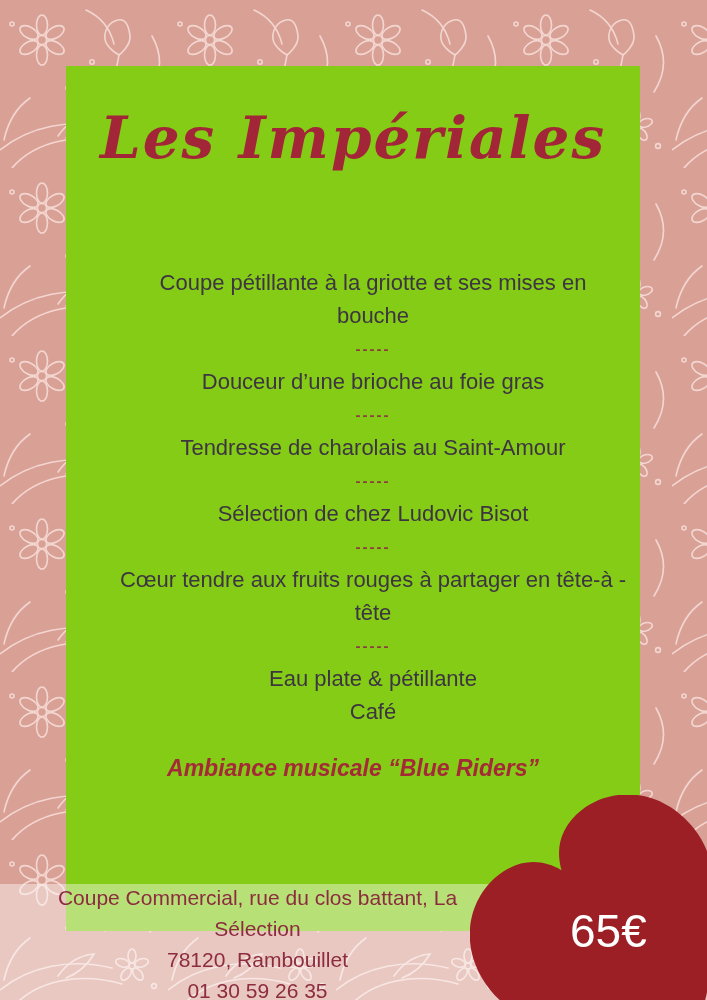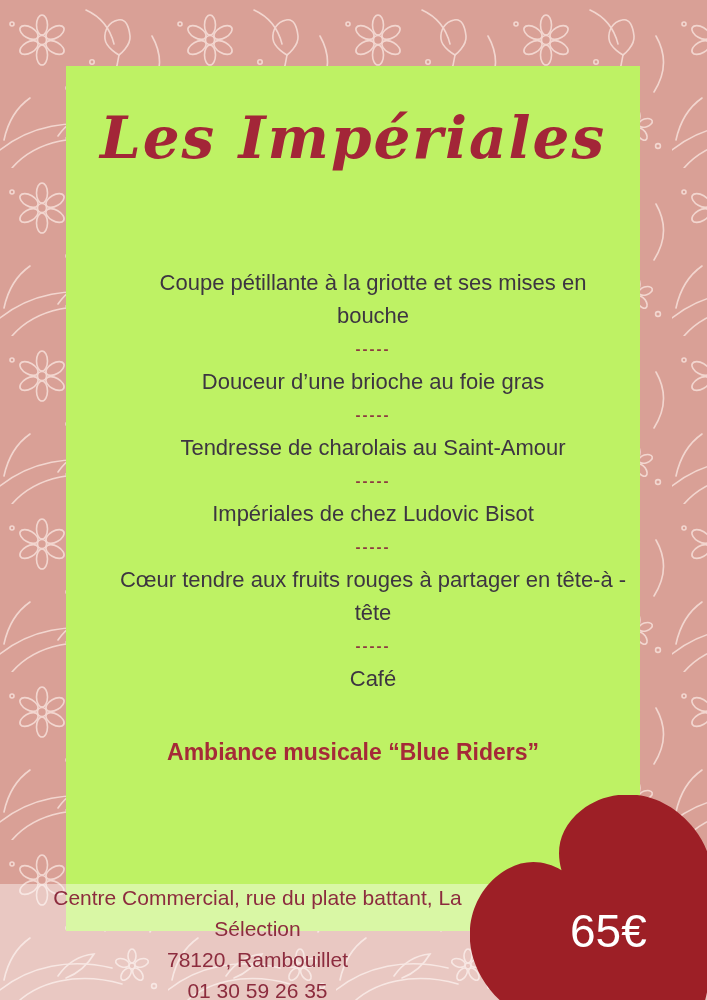--- a/index.html
+++ b/index.html
@@ -10,21 +10,21 @@
     height: 1000px;
     overflow: hidden;
     margin: 0 auto;
     font-family: "Liberation Sans", sans-serif;
   }
   .bg { position: absolute; left: 0; top: 0; z-index: 0; }
   .card {
     position: absolute;
     left: 66px; top: 66px;
     width: 574px; height: 865px;
-    background: #bef264;
+    background: #84cc16;
     z-index: 1;
     text-align: center;
   }
   .title {
     margin-top: 16px;
     height: 112px;
     line-height: 112px;
     font-family: "DejaVu Serif", serif;
     font-style: italic;
     font-weight: bold;
@@ -40,23 +40,24 @@
     white-space: pre-line;
   }
   .menu-line.dash {
     font-size: 15px;
     font-weight: bold;
     letter-spacing: 2px;
     color: #8d3a42;
     line-height: 33px;
   }
   .ambiance {
-    margin-top: 44px;
+    margin-top: 27px;
     font-size: 23px;
     font-weight: bold;
+    font-style: italic;
     color: #a52a38;
   }
   .wash {
     position: absolute;
     left: 0; top: 884px;
     width: 707px; height: 116px;
     background: rgba(255,255,255,0.42);
     z-index: 2;
   }
   .footer-address {
@@ -150,41 +151,42 @@
         <div class="menu-line dash">-----</div>
 
         <div class="menu-line item">Douceur d’une brioche au foie gras</div>
 
         <div class="menu-line dash">-----</div>
 
         <div class="menu-line item">Tendresse de charolais au Saint-Amour</div>
 
         <div class="menu-line dash">-----</div>
 
-        <div class="menu-line item">Impériales de chez Ludovic Bisot</div>
+        <div class="menu-line item">Sélection de chez Ludovic Bisot</div>
 
         <div class="menu-line dash">-----</div>
 
         <div class="menu-line item">Cœur tendre aux fruits rouges à partager en tête-à -tête</div>
 
         <div class="menu-line dash">-----</div>
 
 
+        <div class="menu-line item">Eau plate &amp; pétillante</div>
 
         <div class="menu-line item">Café</div>
       </div>
 
     <div class="ambiance">Ambiance musicale “Blue Riders”</div>
   </div>
 
   <div class="wash"></div>
 
   <div class="footer-address">
 
-      <div class="address-line">Centre Commercial, rue du plate battant, La</div>
+      <div class="address-line">Coupe Commercial, rue du clos battant, La</div>
 
       <div class="address-line">Sélection</div>
 
       <div class="address-line">78120, Rambouillet</div>
 
       <div class="address-line">01 30 59 26 35</div>
     </div>
 
   <svg class="heart-wrap" width="300" height="300" aria-hidden="true">
     <g transform="rotate(-38 150 150)">

